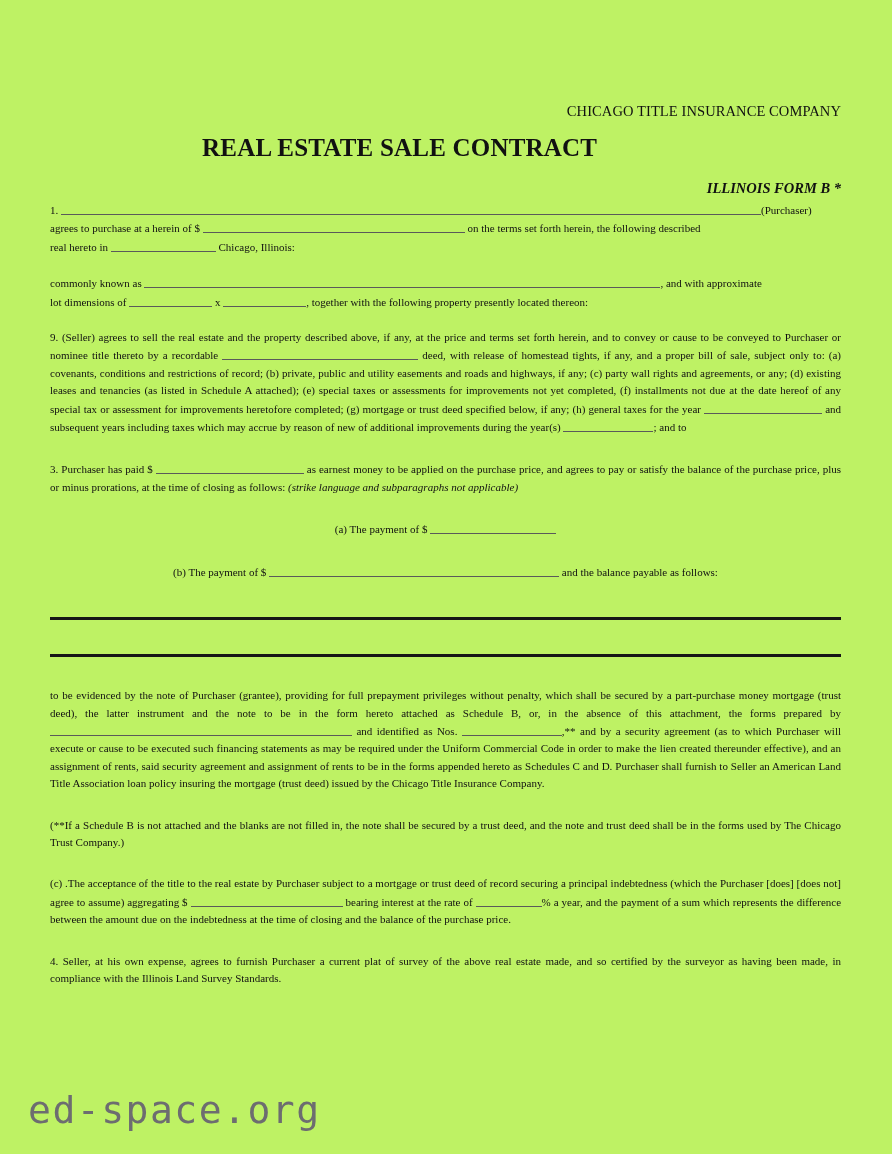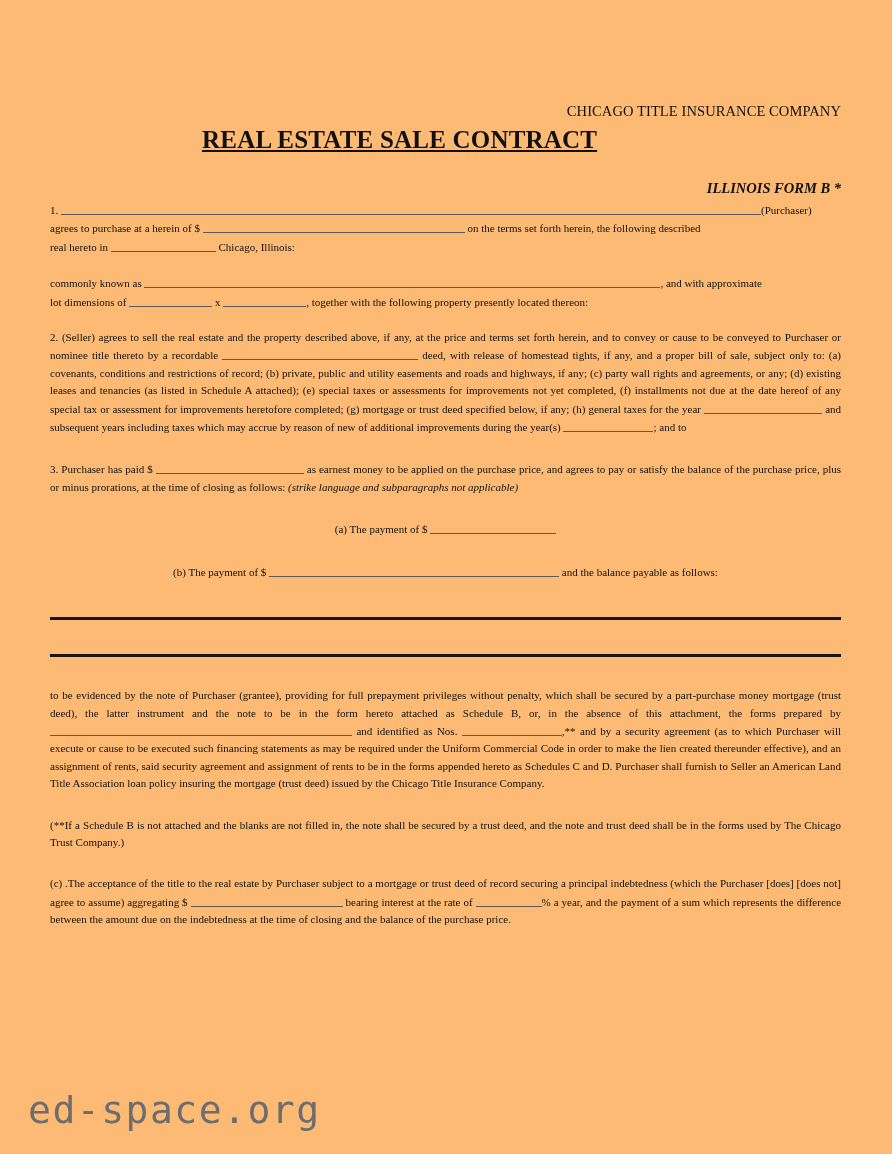--- a/index.html
+++ b/index.html
@@ -11,21 +11,21 @@
     width: 892px;
     height: 1154px;
     position: relative;
     font-family: "Liberation Serif", "DejaVu Serif", serif;
     color: #111111;
     overflow: hidden;
   }
   .page {
     position: absolute;
     inset: 0;
-    background: #fdba74;
+    background: #bef264;
   }
   .content {
     position: absolute;
     left: 50px;
     top: 0;
     width: 791px;
   }
 
   
   .header-block {
@@ -44,26 +44,25 @@
   .title-row {
     position: absolute;
     left: 0;
     right: 0;
     top: 23px;
     height: 30px;
   }
   .doc-title {
     position: absolute;
     left: 152px;
-    top: 0;
+    top: 8px;
     font-size: 25px;
     font-weight: bold;
     letter-spacing: 0.2px;
     white-space: nowrap;
-    text-decoration: underline;
   }
   .form-label {
     position: absolute;
     right: 0;
     top: 6px;
     font-size: 14.5px;
     font-weight: bold;
     font-style: italic;
     white-space: nowrap;
     margin-top: 48px;
@@ -145,21 +144,21 @@
       <span class="blank" style="width:516px"></span><span>, and with approximate</span><br>
       <span>lot dimensions of</span>
       <span class="blank" style="width:83px"></span>
       <span>x</span>
       <span class="blank" style="width:83px"></span><span>, together with the following property presently located thereon:</span>
     </p>
 
     <div class="gap-md"></div>
 
     <p class="para">
-      <span>2. (Seller) agrees to sell the real estate and the property described above, if any, at the price and terms set forth herein, and to convey or cause to be conveyed to Purchaser or nominee title thereto by a recordable</span>
+      <span>9. (Seller) agrees to sell the real estate and the property described above, if any, at the price and terms set forth herein, and to convey or cause to be conveyed to Purchaser or nominee title thereto by a recordable</span>
       <span class="blank" style="width:196px"></span>
       <span>deed, with release of homestead tights, if any, and a proper bill of sale, subject only to: (a) covenants, conditions and restrictions of record; (b) private, public and utility easements and roads and highways, if any; (c) party wall rights and agreements, or any; (d) existing leases and tenancies (as listed in Schedule A attached); (e) special taxes or assessments for improvements not yet completed, (f) installments not due at the date hereof of any special tax or assessment for improvements heretofore completed; (g) mortgage or trust deed specified below, if any; (h) general taxes for the year</span>
       <span class="blank" style="width:118px"></span>
       <span>and subsequent years including taxes which may accrue by reason of new of additional improvements during the year(s)</span>
       <span class="blank" style="width:90px"></span><span>; and to</span>
     </p>
 
     <div class="gap-lg"></div>
 
     <p class="para">
@@ -211,17 +210,20 @@
 
     <p class="para">
       <span>(c) .The acceptance of the title to the real estate by Purchaser subject to a mortgage or trust deed of record securing a principal indebtedness (which the Purchaser [does] [does not] agree to assume) aggregating $</span>
       <span class="blank" style="width:152px"></span>
       <span>bearing interest at the rate of</span>
       <span class="blank" style="width:66px"></span><span>% a year, and the payment of a sum which represents the difference between the amount due on the indebtedness at the time of closing and the balance of the purchase price.</span>
     </p>
 
     <div class="gap-lg"></div>
 
+    <p class="para">
+      <span>4. Seller, at his own expense, agrees to furnish Purchaser a current plat of survey of the above real estate made, and so certified by the surveyor as having been made, in compliance with the Illinois Land Survey Standards.</span>
+    </p>
 
   </div>
 
   <div class="watermark">ed-space.org</div>
 </div>
 
 </body></html>

